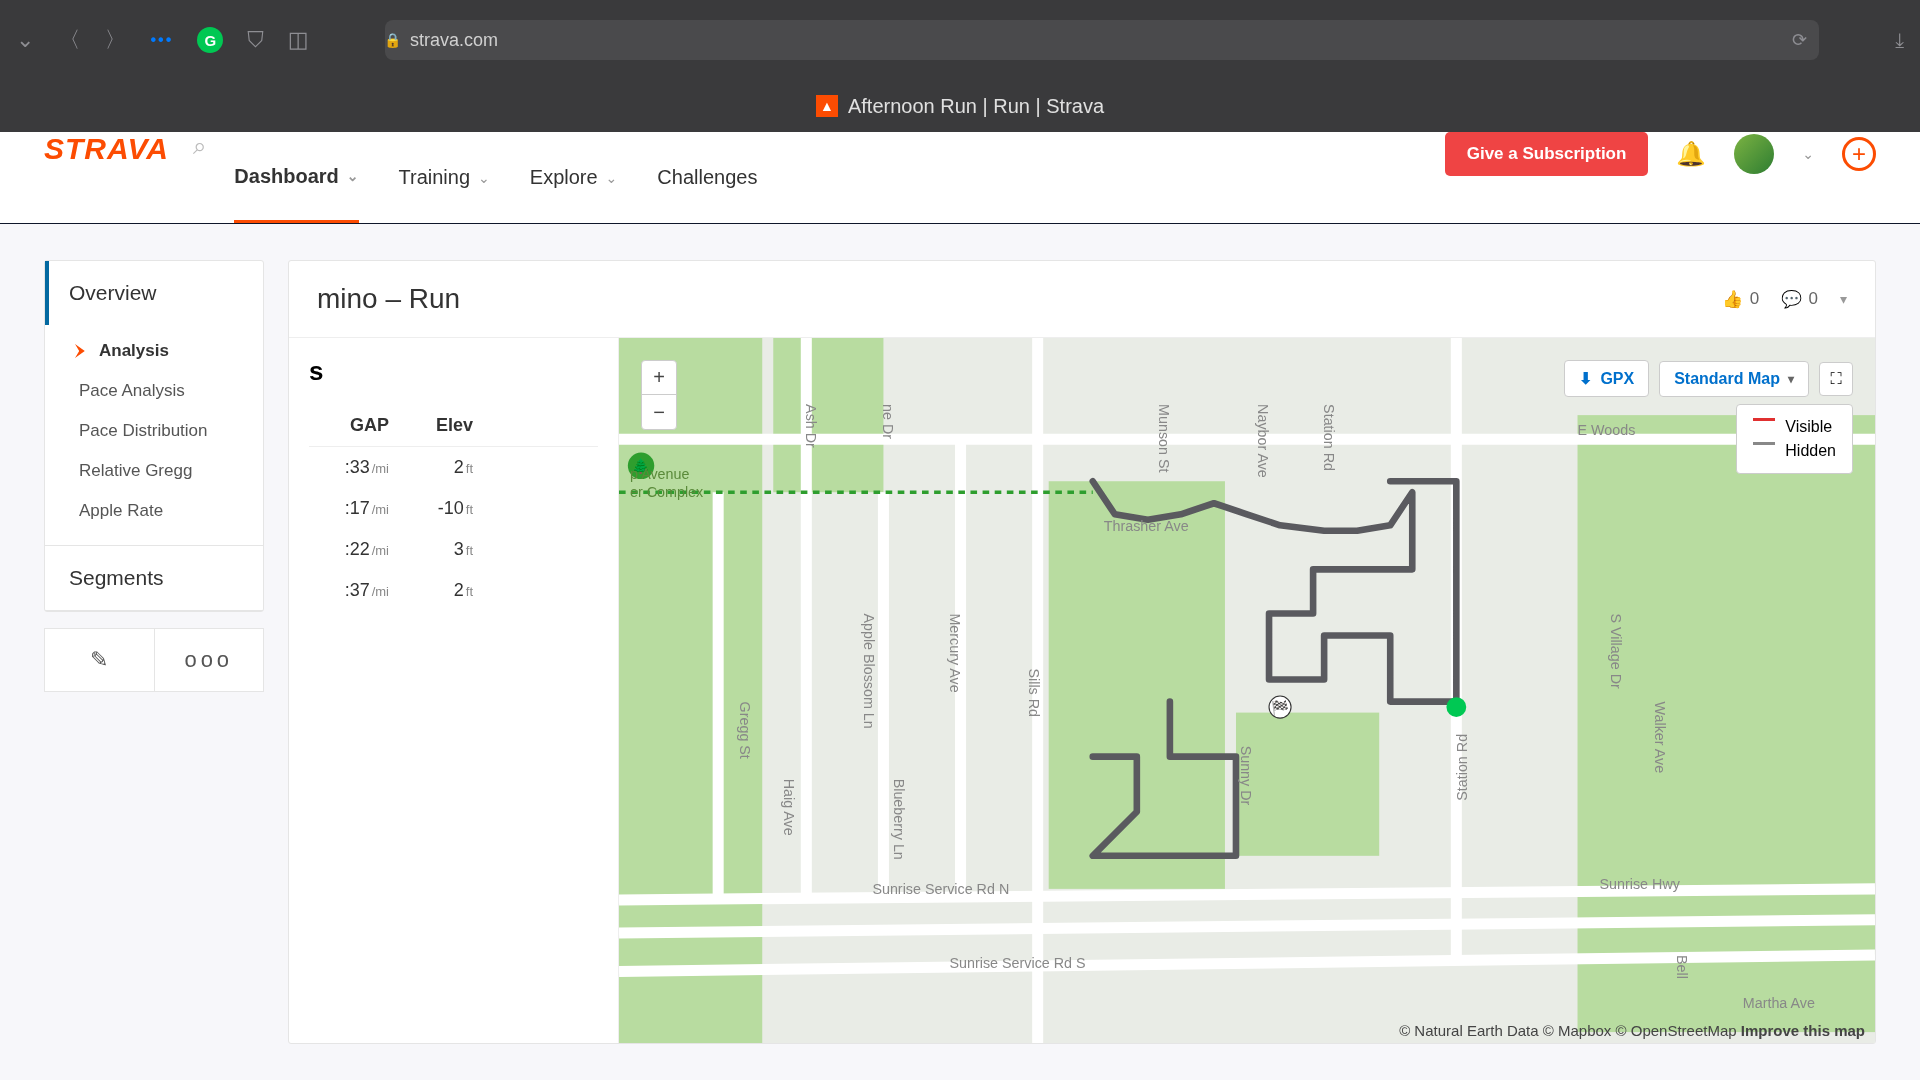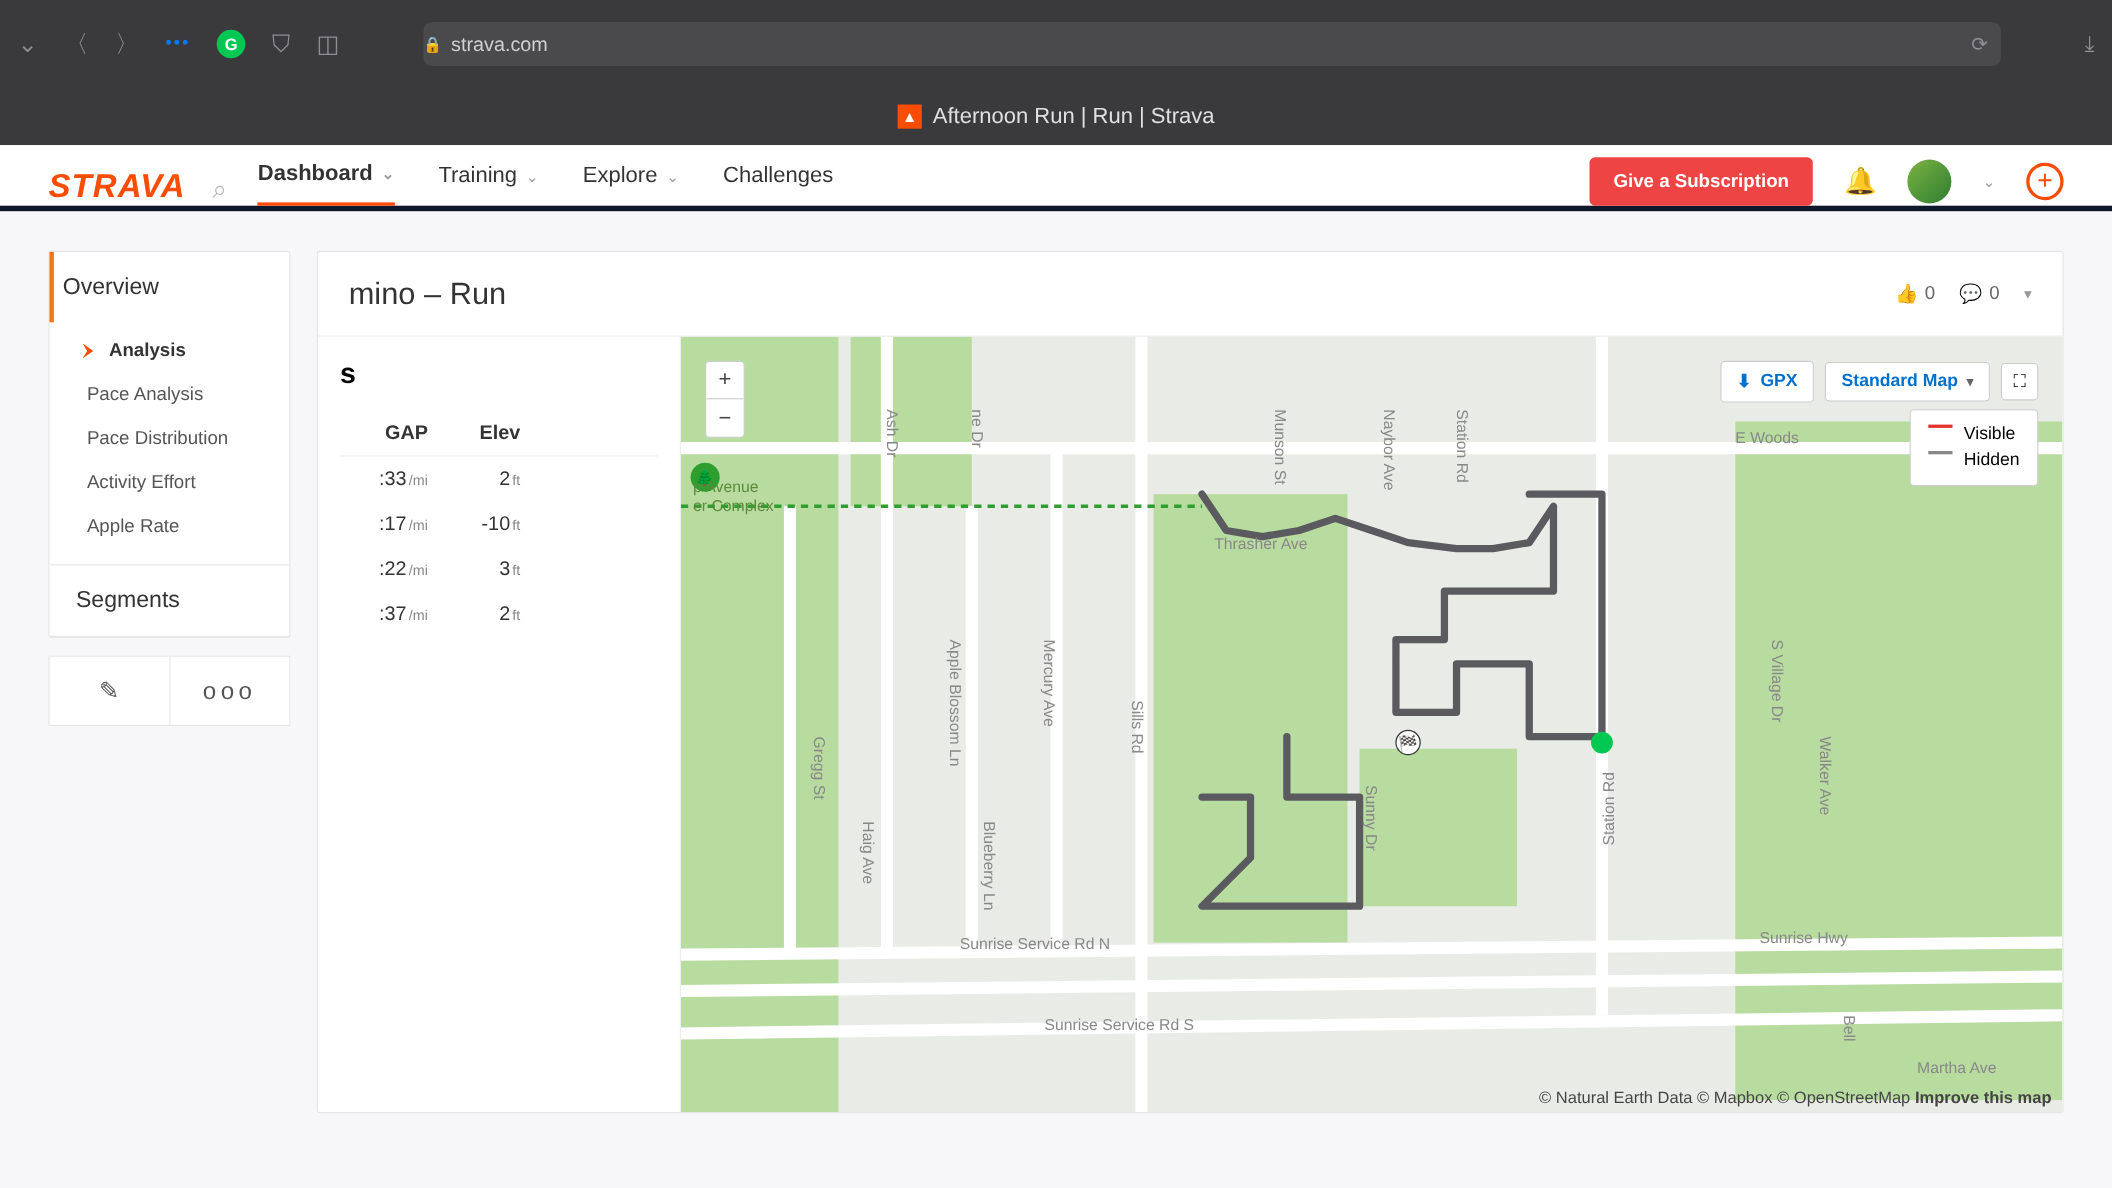--- a/index.html
+++ b/index.html
@@ -16,42 +16,42 @@
 .url-bar .lock { font-size: 14px; }
 .reload { margin-left: auto; color: #8e8e93; font-size: 18px; padding: 0 12px; }
 .dl-icon { color: #8e8e93; font-size: 20px; }
 
 
 .tab-bar { background: #3a3a3c; height: 52px; display: flex; align-items: center; justify-content: center; gap: 10px; }
 .tab-favicon { width: 22px; height: 22px; background: #fc4c02; display: flex; align-items: center; justify-content: center; color: #fff; font-size: 14px; }
 .tab-title { color: #e0e0e0; font-size: 20px; }
 
 
-.strava-header { background: #fff; height: 60px; display: flex; align-items: flex-end; padding: 0 44px; border-bottom: 5px solid #0f172a; }
+.strava-header { background: #fff; height: 92px; display: flex; align-items: flex-start; padding: 0 44px; border-bottom: 1px solid #0f172a; }
 .strava-logo { color: #fc4c02; font-weight: 900; font-size: 30px; letter-spacing: 1px; font-style: italic; margin-right: 24px; }
 .search-icon-hdr { color: #bbb; font-size: 24px; margin-right: 28px; }
 .nav-links { display: flex; gap: 40px; align-items: center; height: 100%; }
 .nav-item { display: flex; align-items: center; gap: 8px; font-size: 20px; color: #333; height: 100%; cursor: pointer; }
 .nav-item.active { border-bottom: 3px solid #fc4c02; font-weight: 600; }
 .chev { color: #999; font-size: 14px; }
 .hdr-right { margin-left: auto; display: flex; align-items: center; gap: 28px; }
 .sub-btn { background: #ef4444; color: #fff; border: none; border-radius: 5px; padding: 12px 22px; font-size: 17px; font-weight: 600; cursor: pointer; }
 .bell { color: #666; font-size: 24px; }
 .avatar { width: 40px; height: 40px; border-radius: 50%; background: linear-gradient(135deg,#7cb342,#2e7d32); }
 .avatar-chev { color: #999; font-size: 14px; }
 .plus-circle { width: 34px; height: 34px; border: 3px solid #fc4c02; border-radius: 50%; color: #fc4c02; display: flex; align-items: center; justify-content: center; font-size: 24px; font-weight: 300; }
 
 
 .content { display: flex; padding: 36px 44px 0; gap: 0; }
 
 
 .sidebar { width: 220px; background: #fff; border: 1px solid #e5e5e5; border-radius: 3px; }
 .sidebar-section { border-bottom: 1px solid #e5e5e5; }
 .sidebar-item { padding: 20px 24px; font-size: 21px; color: #333; cursor: pointer; }
-.sidebar-item.active { border-left: 4px solid #f97316; padding-left: 8px; font-weight: 400; }
+.sidebar-item.active { border-left: 4px solid #0369a1; padding-left: 20px; font-weight: 400; }
 .sub-items { padding: 6px 0 14px; }
 .sub-item { padding: 10px 24px 10px 34px; font-size: 17px; color: #555; cursor: pointer; display: flex; align-items: center; gap: 10px; }
 .sub-item.active { color: #333; font-weight: 600; }
 .sub-item.active::before { content: ""; width: 14px; height: 14px; background: #fc4c02; clip-path: polygon(0 0, 70% 50%, 0 100%, 30% 50%); display: inline-block; margin-left: -4px; }
 .sidebar-actions { display: flex; margin-top: 16px; border: 1px solid #e5e5e5; background: #fff; }
 .action-btn { flex: 1; padding: 18px; text-align: center; cursor: pointer; font-size: 22px; color: #555; }
 .action-btn:first-child { border-right: 1px solid #e5e5e5; }
 
 
 .context-menu { position: absolute; left: 284px; top: 258px; width: 230px; background: #fff; border: 1px solid #e0e0e0; box-shadow: 0 6px 20px rgba(0,0,0,0.12); z-index: 100; padding: 8px 0; }
@@ -157,21 +157,21 @@
   <div>
     <div class="sidebar">
       <div class="sidebar-section">
         <div class="sidebar-item active">Overview</div>
         <div class="sub-items">
           <div class="sub-item active">
               <span>Analysis</span>
             </div>
           <div class="sub-item">Pace Analysis</div>
           <div class="sub-item">Pace Distribution</div>
-          <div class="sub-item">Activity Effort</div>
+          <div class="sub-item">Relative Gregg</div>
           <div class="sub-item">Apple Rate</div>
         </div>
       </div>
       <div class="sidebar-section">
         <div class="sidebar-item">Segments</div>
       </div>
     </div>
     <div class="sidebar-actions">
       <div class="action-btn">✎</div>
       <div class="action-btn" style="letter-spacing:4px;">ooo</div>

